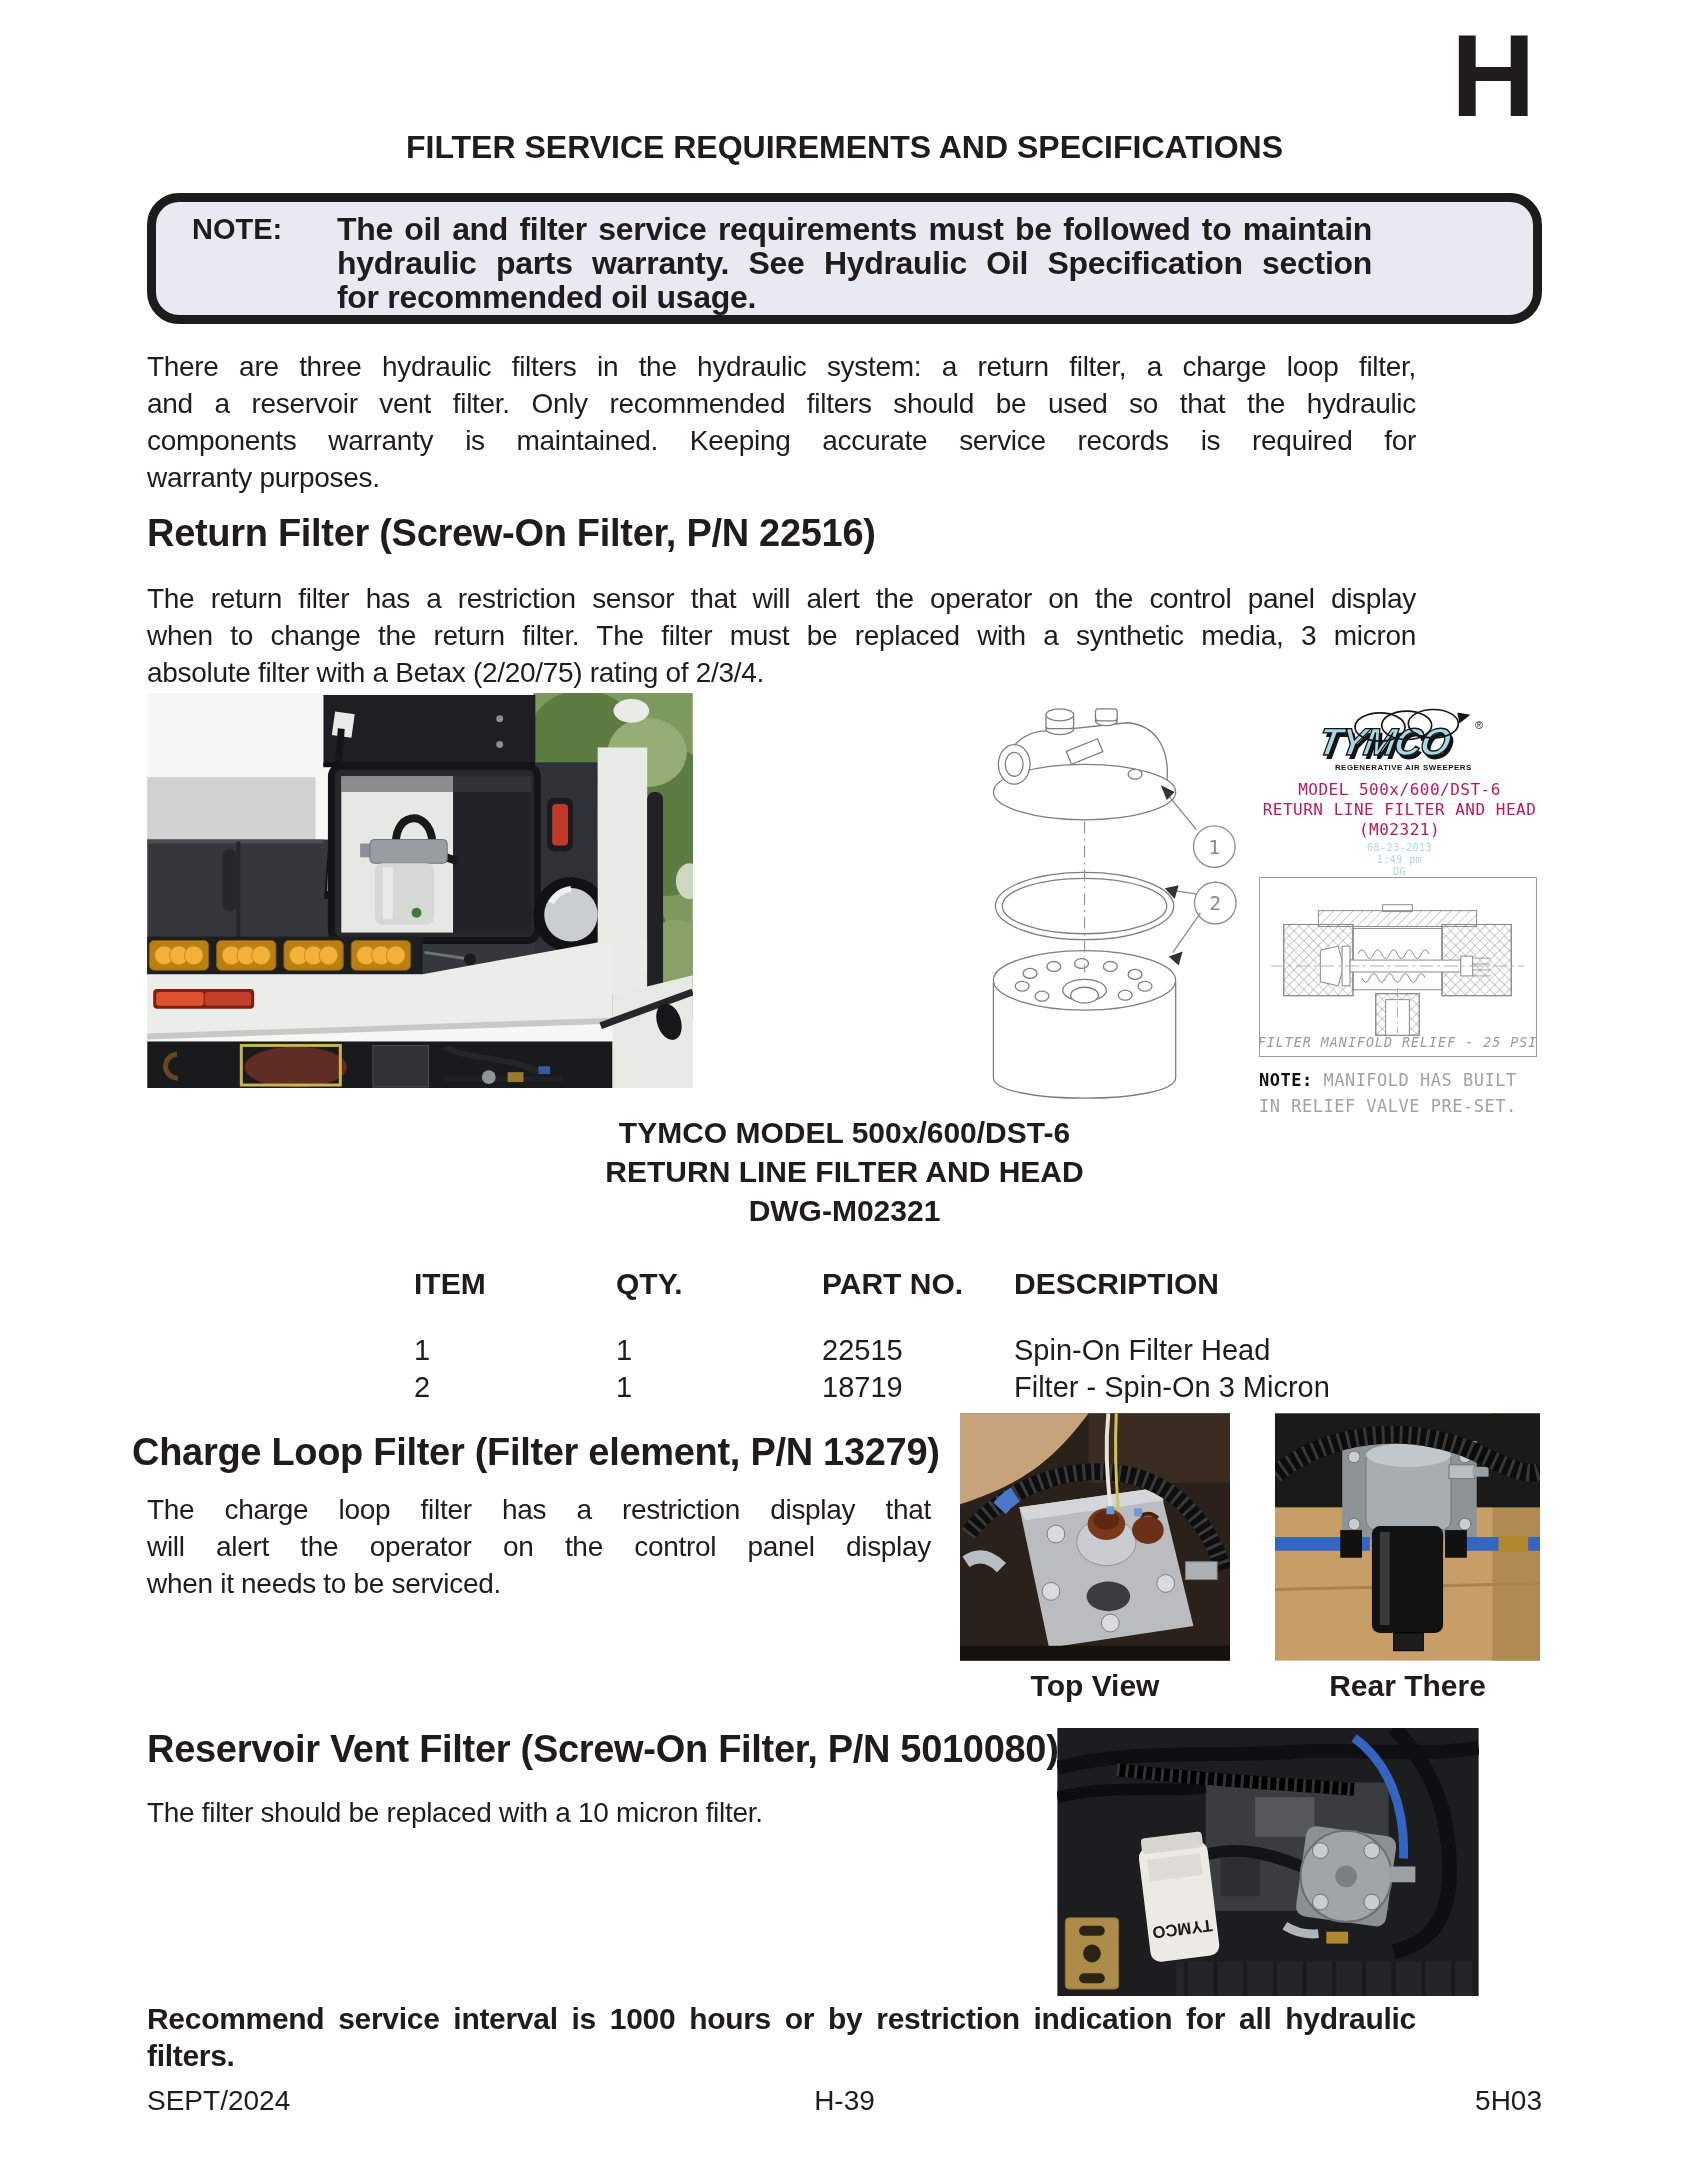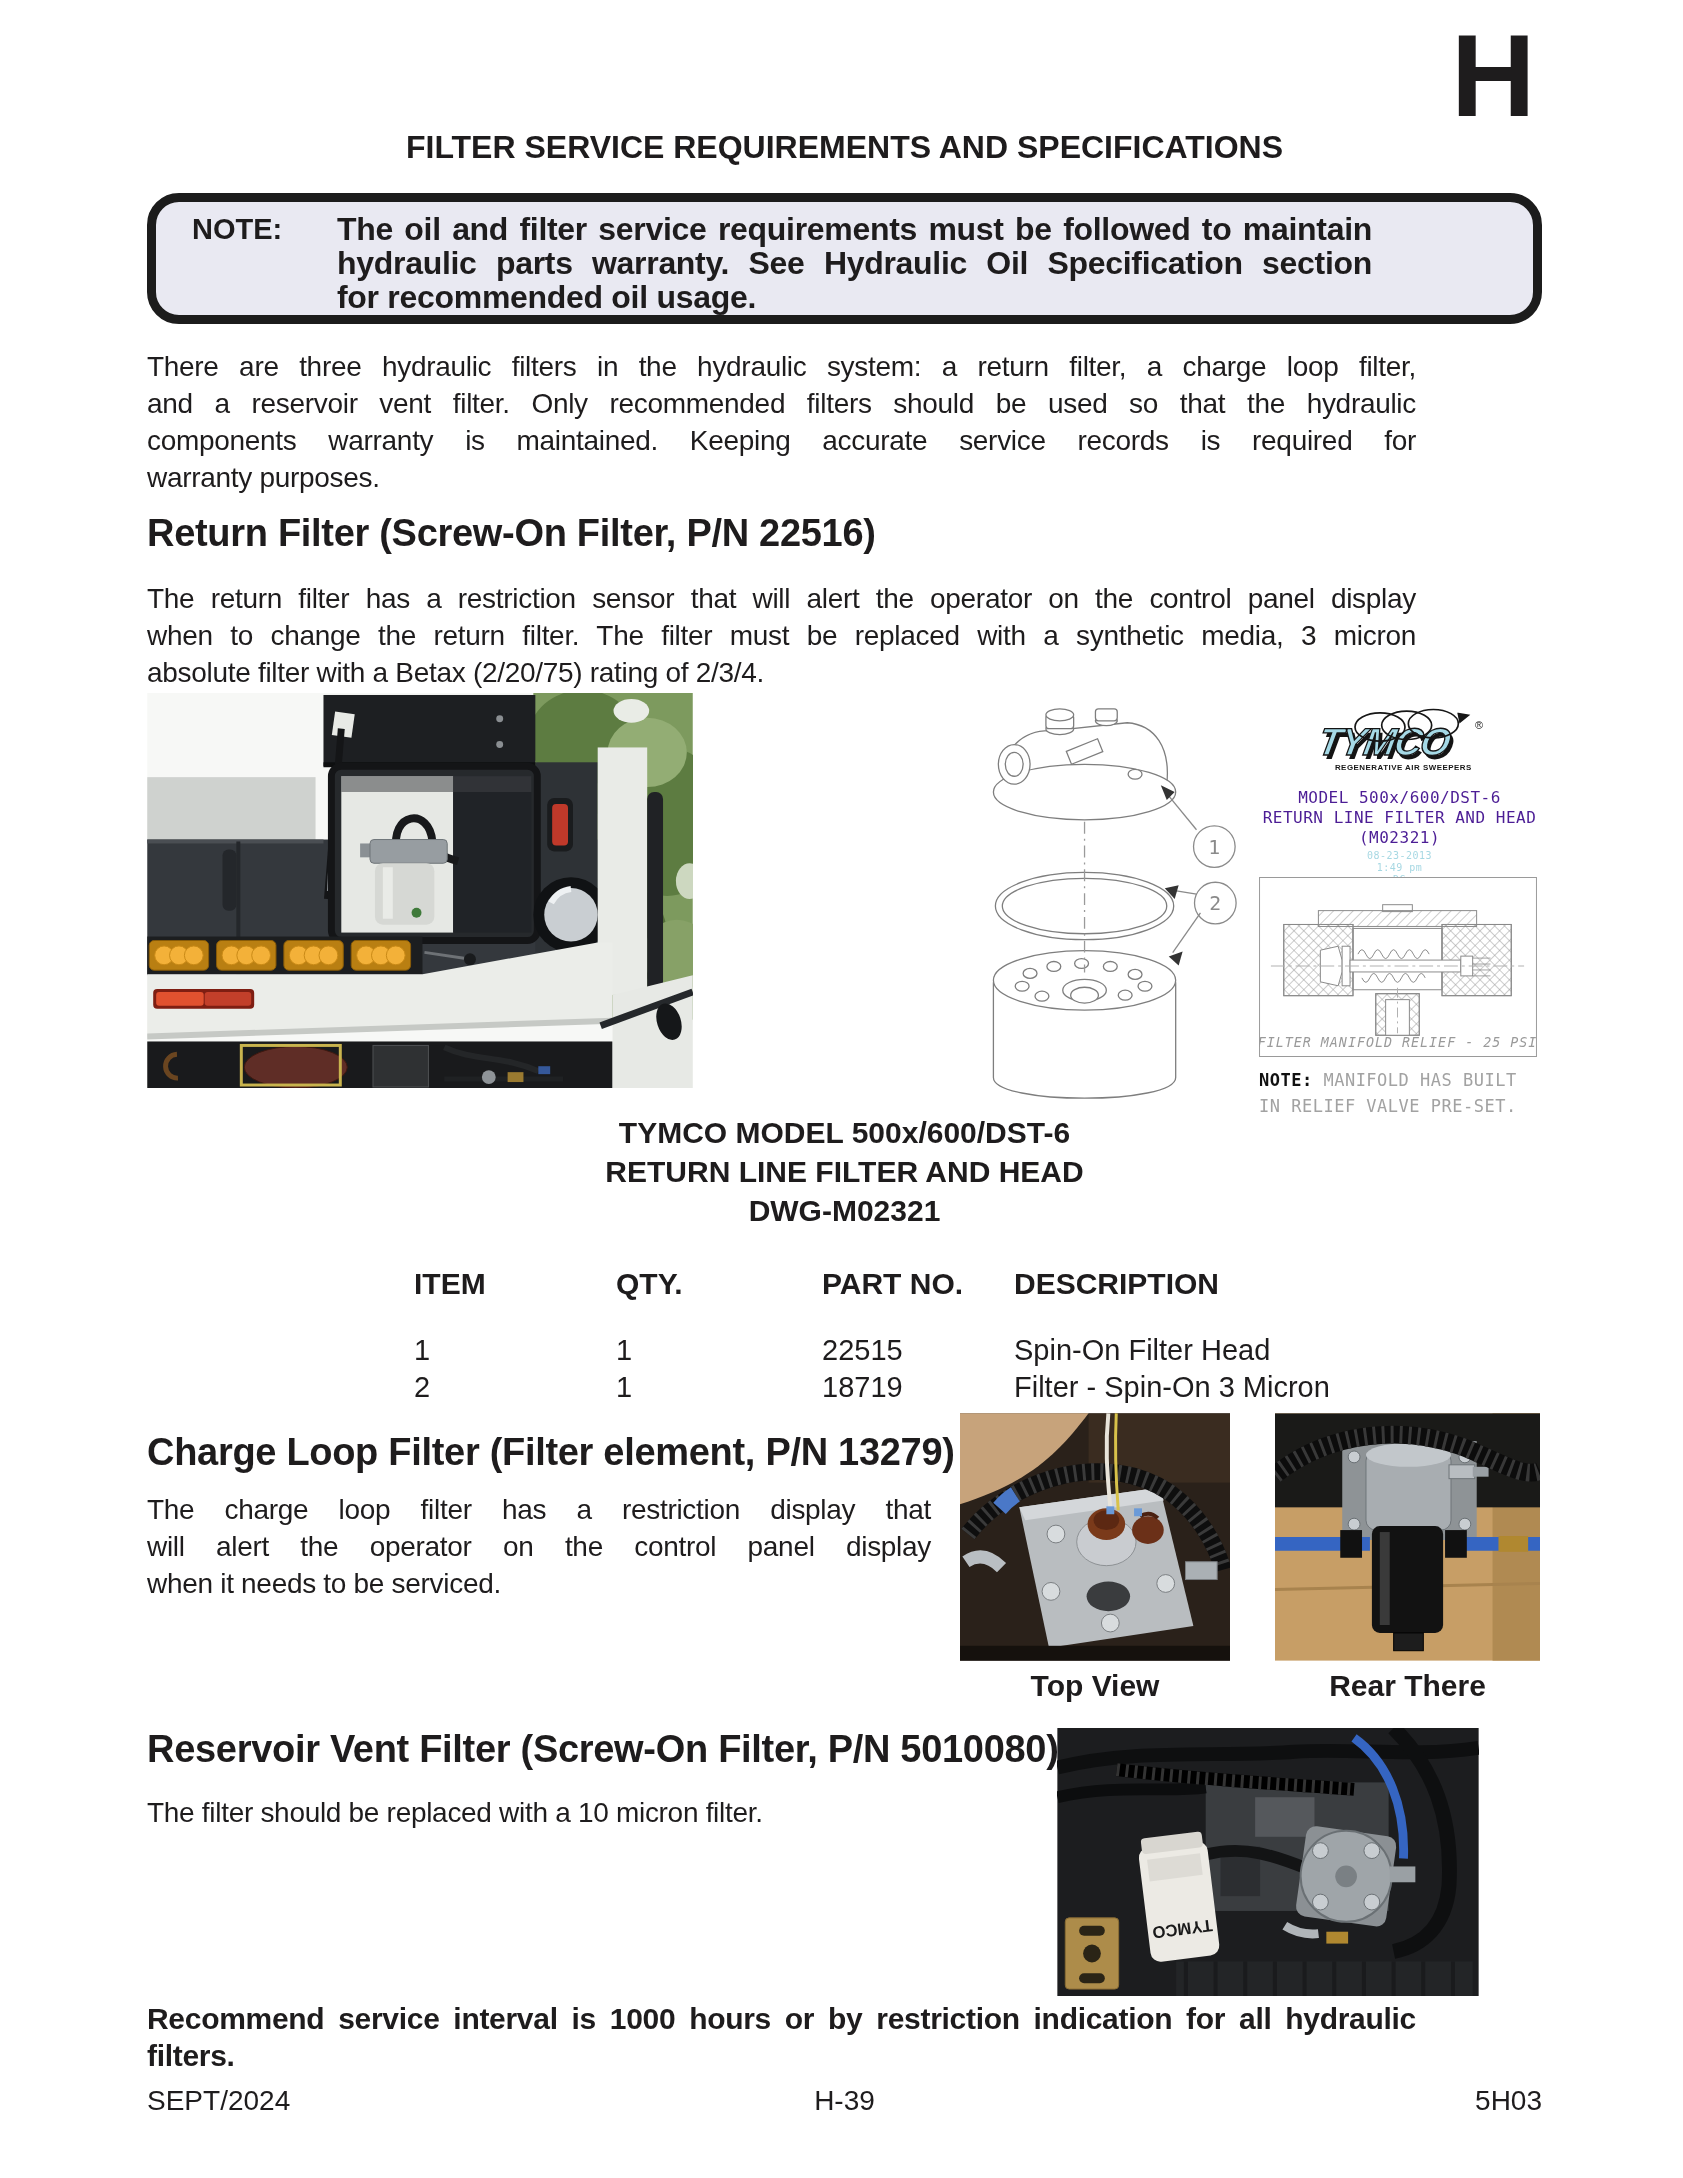--- a/index.html
+++ b/index.html
@@ -17,30 +17,30 @@
   #note-box .note-text{width:1035px;margin-left:42px;font-size:32px;font-weight:700;
             line-height:34px;letter-spacing:-0.3px;}
   
   .body-par{font-size:28px;line-height:37px;letter-spacing:-0.3px;}
   .jl > div{text-align:justify;text-align-last:justify;}
   .jl > div:last-child{text-align:justify;text-align-last:auto;}
   #intro-par{left:147px;top:348px;width:1269px;}
   .h2{font-size:38px;font-weight:700;letter-spacing:-0.3px;}
   #return-heading{left:147px;top:512px;}
   #return-par{left:147px;top:580px;width:1269px;}
-  #charge-heading{left:147px;top:1431px;}
+  #charge-heading{left:132px;top:1431px;}
   #charge-par{left:147px;top:1491px;width:784px;}
   #reservoir-heading{left:147px;top:1728px;}
   #reservoir-par{left:147px;top:1794px;width:891px;}
   
   #truck-photo{left:147px;top:693px;}
   #exploded-diagram{left:931px;top:693px;}
   #tymco-block{left:1255px;top:707px;width:289px;text-align:center;}
-  #tymco-block .cad-title{margin-top:16px;font-family:"DejaVu Sans Mono",monospace;
-        font-size:16px;line-height:20px;letter-spacing:0.5px;color:#4c1d95;}
+  #tymco-block .cad-title{margin-top:8px;font-family:"DejaVu Sans Mono",monospace;
+        font-size:16px;line-height:20px;letter-spacing:0.5px;color:#be185d;}
   #tymco-block .cad-stamp{margin-top:2px;font-family:"DejaVu Sans Mono",monospace;
         font-size:10px;line-height:12px;letter-spacing:0.5px;color:#a7d8e3;}
   #relief-box{left:1259px;top:877px;}
   #cad-note{left:1259px;top:1067px;width:297px;font-family:"DejaVu Sans Mono",monospace;
         font-size:17px;line-height:26px;letter-spacing:0.5px;color:#a2a2a2;}
   #cad-note .cad-note-label{color:#111;font-weight:700;}
   
   #fig-caption{left:147px;top:1113px;width:1395px;text-align:center;
         font-size:30px;font-weight:700;line-height:39px;}
   #parts-table{left:414px;top:1265px;display:grid;grid-template-columns:202px 206px 192px 535px;

